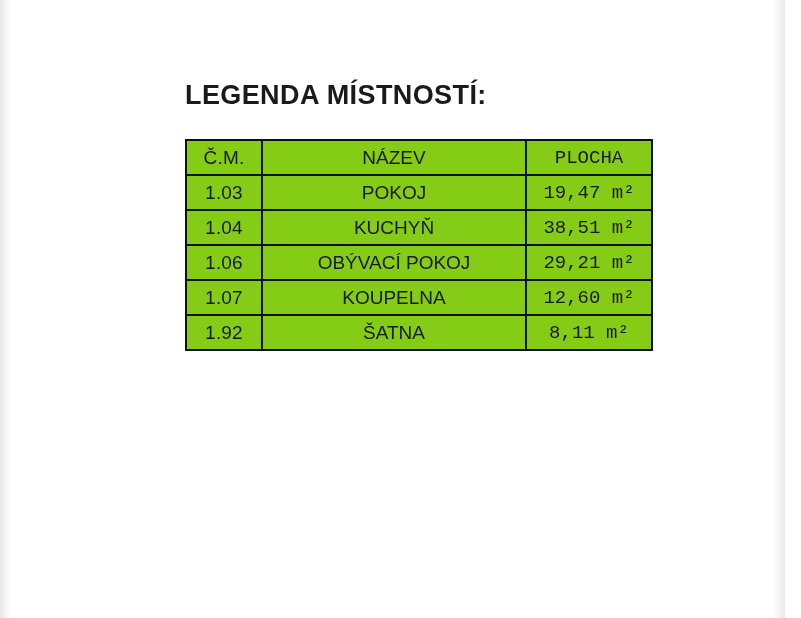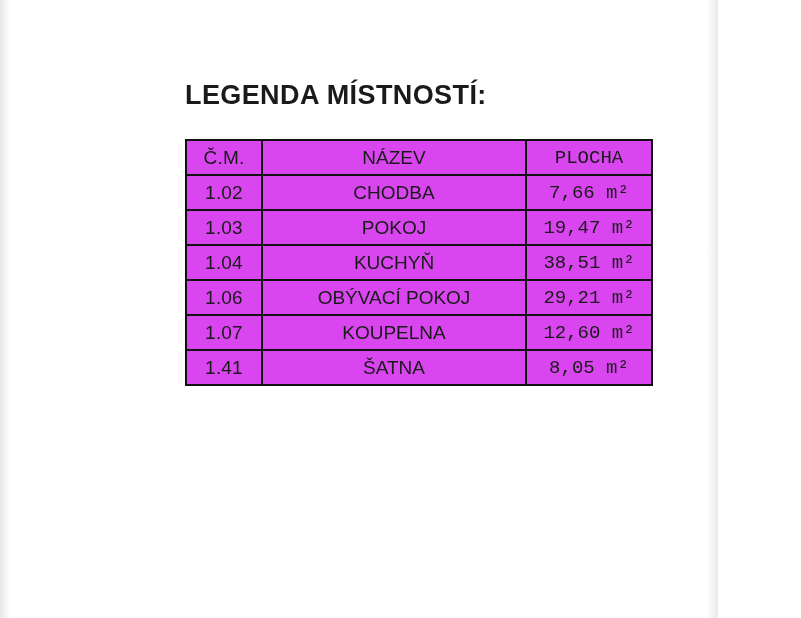--- a/index.html
+++ b/index.html
@@ -8,21 +8,21 @@
   }
   body {
     width: 801px;
     height: 618px;
     background: #ffffff;
     font-family: "Liberation Sans", sans-serif;
     overflow: hidden;
   }
   .page {
     position: relative;
-    width: 718px;
+    width: 785px;
     height: 618px;
     background: #ffffff;
   }
   
   .edge-left {
     position: absolute;
     top: 0; left: 0;
     width: 10px; height: 618px;
     background: linear-gradient(to right, #e6e6e6, #ffffff);
   }
@@ -40,21 +40,21 @@
     font-weight: bold;
     letter-spacing: 0.4px;
     color: #1a1a1a;
     white-space: nowrap;
   }
   .legend-table {
     position: absolute;
     left: 185px;
     top: 139px;
     border-collapse: collapse;
-    background: #d946ef;
+    background: #84cc16;
   }
   .legend-table td {
     border: 2px solid #111111;
     height: 33px;
     padding: 0 6px;
     font-size: 19px;
     color: #1a1a1a;
     text-align: center;
     vertical-align: middle;
     white-space: nowrap;
@@ -78,45 +78,40 @@
   <div class="legend-title">LEGENDA MÍSTNOSTÍ:</div>
 
   <table class="legend-table">
     <tbody>
       <tr class="head">
         <td class="col-num">Č.M.</td>
         <td class="col-name">NÁZEV</td>
         <td class="col-area">PLOCHA</td>
       </tr>
       <tr>
-        <td class="col-num">1.02</td>
-        <td class="col-name">CHODBA</td>
-        <td class="col-area">7,66 m²</td>
-      </tr>
-      <tr>
         <td class="col-num">1.03</td>
         <td class="col-name">POKOJ</td>
         <td class="col-area">19,47 m²</td>
       </tr>
       <tr>
         <td class="col-num">1.04</td>
         <td class="col-name">KUCHYŇ</td>
         <td class="col-area">38,51 m²</td>
       </tr>
       <tr>
         <td class="col-num">1.06</td>
         <td class="col-name">OBÝVACÍ POKOJ</td>
         <td class="col-area">29,21 m²</td>
       </tr>
       <tr>
         <td class="col-num">1.07</td>
         <td class="col-name">KOUPELNA</td>
         <td class="col-area">12,60 m²</td>
       </tr>
       <tr>
-        <td class="col-num">1.41</td>
+        <td class="col-num">1.92</td>
         <td class="col-name">ŠATNA</td>
-        <td class="col-area">8,05 m²</td>
+        <td class="col-area">8,11 m²</td>
       </tr>
     </tbody>
   </table>
 
 </div>
 
 </body></html>

